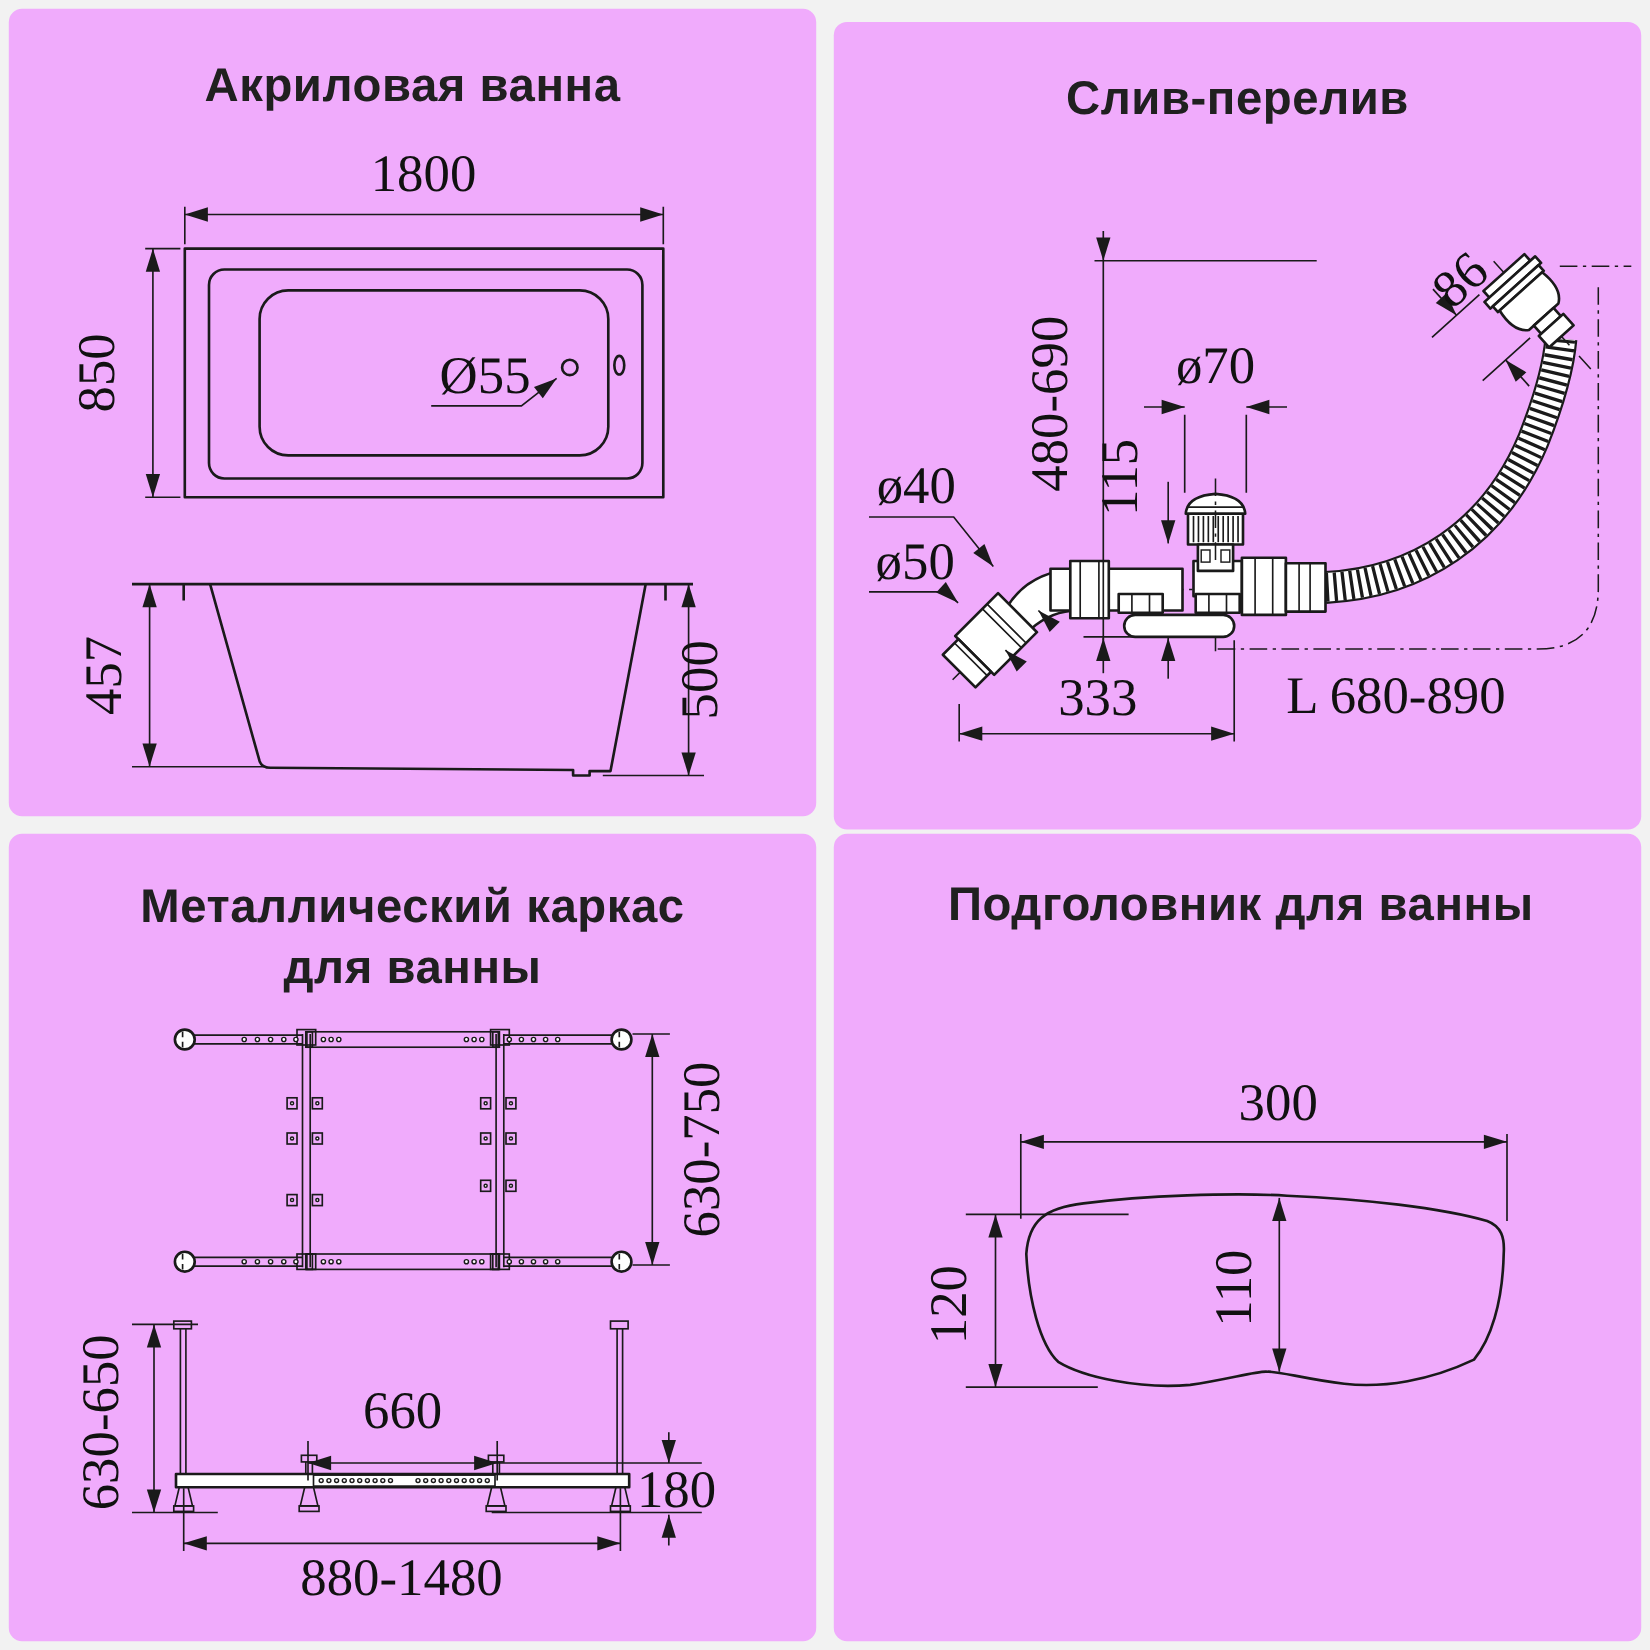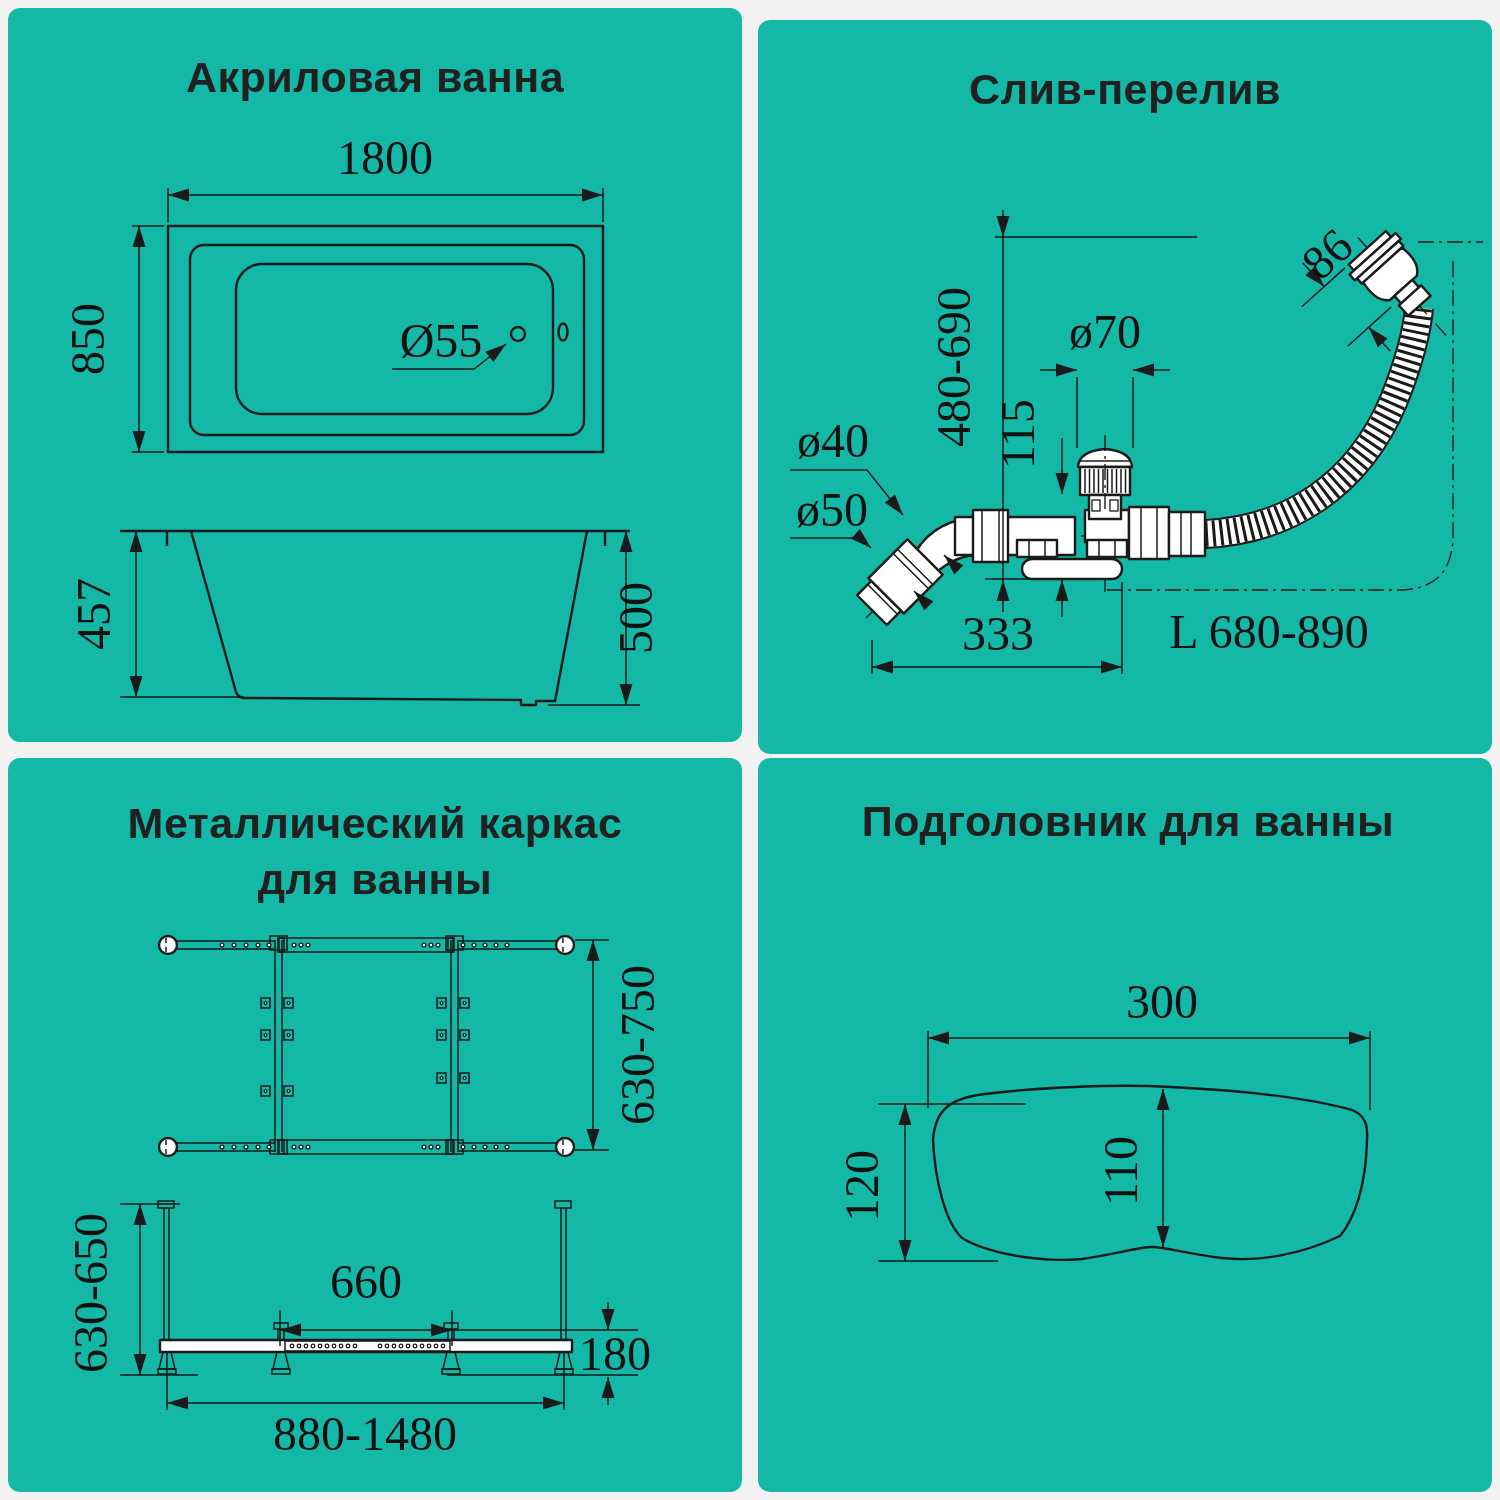--- a/index.html
+++ b/index.html
@@ -1,18 +1,18 @@
 <!DOCTYPE html>
 <html><head>
 <meta charset="utf-8">
 <style>
   html,body{margin:0;padding:0;}
   body{width:1500px;height:1500px;background:#f2f2f2;position:relative;overflow:hidden;
        font-family:"Liberation Sans",sans-serif;}
-  .panel{position:absolute;width:734px;height:734px;background:#14b8a6;border-radius:12px;}
+  .panel{position:absolute;width:734px;height:734px;background:#f0abfc;border-radius:12px;}
   #p-bath{left:8px;top:8px;}
   #p-drain{left:758px;top:20px;}
   #p-frame{left:8px;top:758px;}
   #p-head{left:758px;top:758px;}
   .panel svg{position:absolute;left:0;top:0;}
   .ln{fill:none;stroke:#1a1a1a;stroke-width:2.4;stroke-linejoin:round;}
   .fw{fill:#ffffff;stroke:#1a1a1a;stroke-width:2.4;stroke-linejoin:round;}
   .tn{fill:none;stroke:#1a1a1a;stroke-width:1.5;}
   .dd{fill:none;stroke:#1a1a1a;stroke-width:1.4;stroke-dasharray:16 5 3 5;}
   .hole{fill:#ffffff;stroke:#1a1a1a;stroke-width:1.3;}

